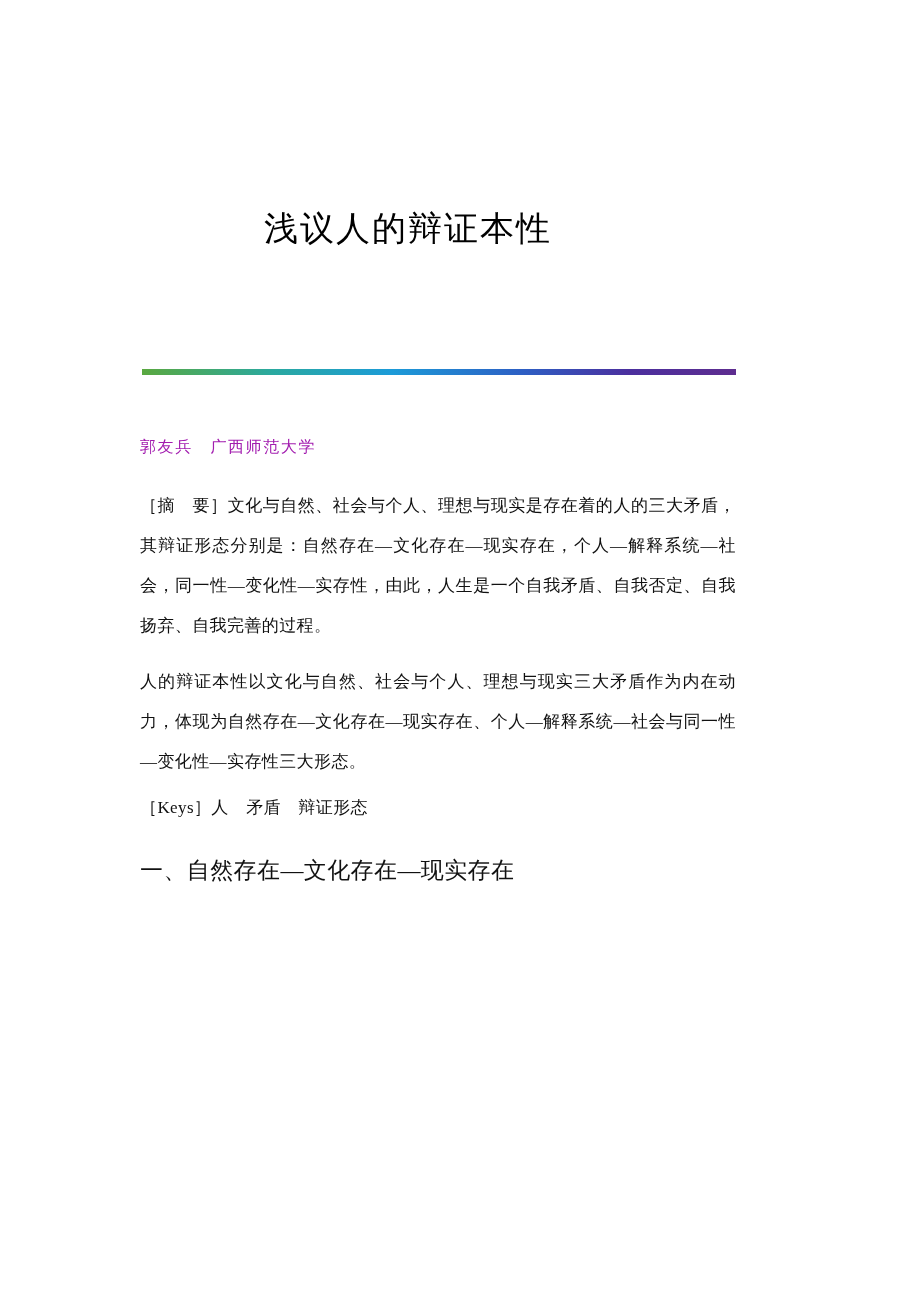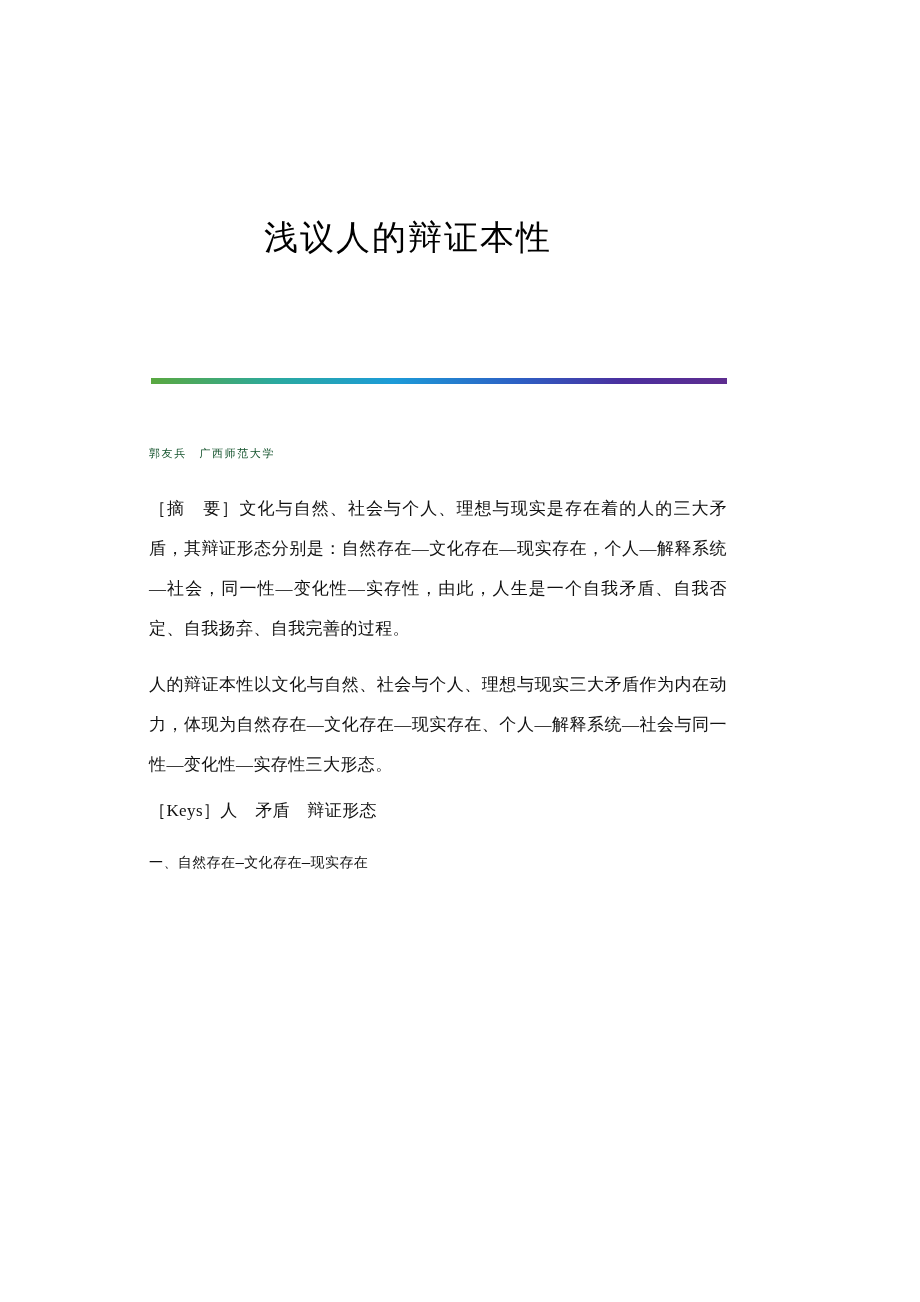--- a/index.html
+++ b/index.html
@@ -12,21 +12,21 @@
     height: 1302px;
     font-family: "Liberation Serif", "DejaVu Serif", serif;
     color: #1a1a1a;
     position: relative;
     overflow: hidden;
   }
   .page {
     width: 816px;
     height: 1302px;
     box-sizing: border-box;
-    padding: 11px;
+    padding: 2px;
     position: relative;
   }
   .doc-title {
     text-align: center;
     font-size: 34px;
     letter-spacing: 2px;
     font-weight: normal;
     margin: 0;
     padding-top: 205px;
     line-height: 1.3;
@@ -42,43 +42,42 @@
     height: 6px;
     width: 100%;
     background: linear-gradient(to right, #5aa840 0%, #2aa9a0 22%, #1c9bd8 42%, #2d5fc4 64%, #4b2f9e 82%, #5e2d8f 100%);
   }
   .content {
     padding-left: 138px;
     padding-right: 78px;
     margin-top: 62px;
   }
   .byline {
-    font-size: 11px;
+    font-size: 16px;
     letter-spacing: 1.6px;
     margin: 0 0 28px 0;
-    color: #14532d;
+    color: #a21caf;
   }
   p.para {
     font-size: 17px;
     line-height: 2.35;
     margin: 0 0 6px 0;
     text-align: justify;
     letter-spacing: 0.4px;
     color: #111;
   }
   p.tight {
     margin-bottom: 4px;
   }
   .section-head {
-    font-size: 14px;
+    font-size: 23px;
     line-height: 2.35;
     margin: 16px 0 6px 0;
     letter-spacing: 0.4px;
     color: #111;
-    font-family: Liberation Mono, monospace;
   }
   .spacer-sm { height: 10px; }
 </style>
 </head>
 <body>
 
 <div class="page">
 
   <h1 class="doc-title">浅议人的辩证本性</h1>
 

